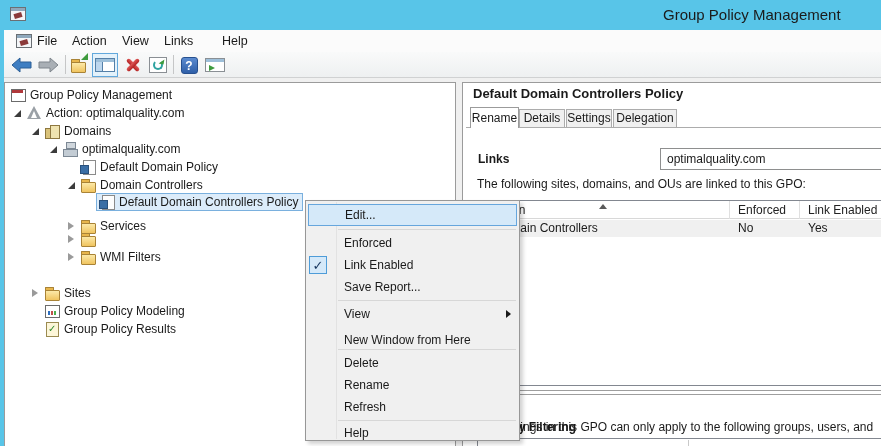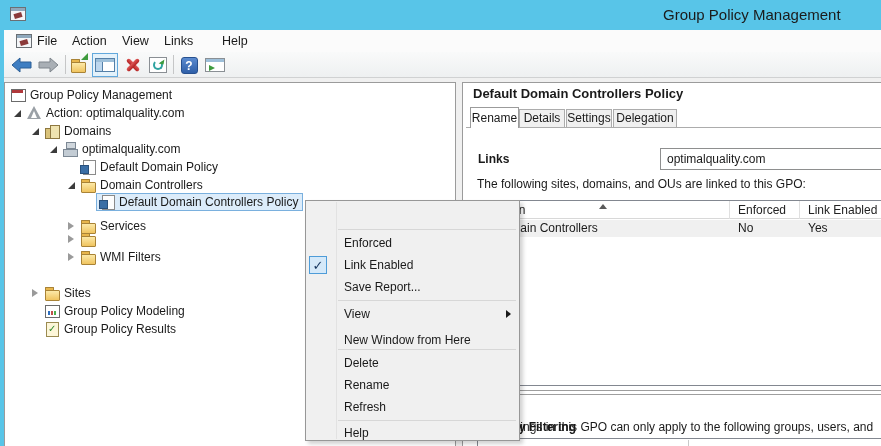--- a/index.html
+++ b/index.html
@@ -291,20 +291,21 @@
 
   <div class="splitter"></div>
   <div class="rp-bold" style="left:478px;top:400px">Security Filtering</div>
   <div class="rp-text" style="left:477px;top:420px">The settings in this GPO can only apply to the following groups, users, and computers:</div>
   <div class="bottom-listbox">
     <span class="blb-div"></span>
   </div>
 
   <div class="cmenu">
     <div class="cm-gutter"></div>
+    <div class="cm-item hl" style="top:3px">Edit...</div>
     <div class="cm-sep" style="top:28px"></div>
     <div class="cm-item" style="top:31px">Enforced</div>
     <div class="cm-item" style="top:53px">Link Enabled</div>
     <span class="cm-check" style="top:55px"></span>
     <div class="cm-item" style="top:75px">Save Report...</div>
     <div class="cm-sep" style="top:99px"></div>
     <div class="cm-item" style="top:102px">View</div>
     <span class="cm-subarrow" style="top:109px"></span>
     <div class="cm-item" style="top:128px">New Window from Here</div>
     <div class="cm-sep" style="top:148px"></div>

